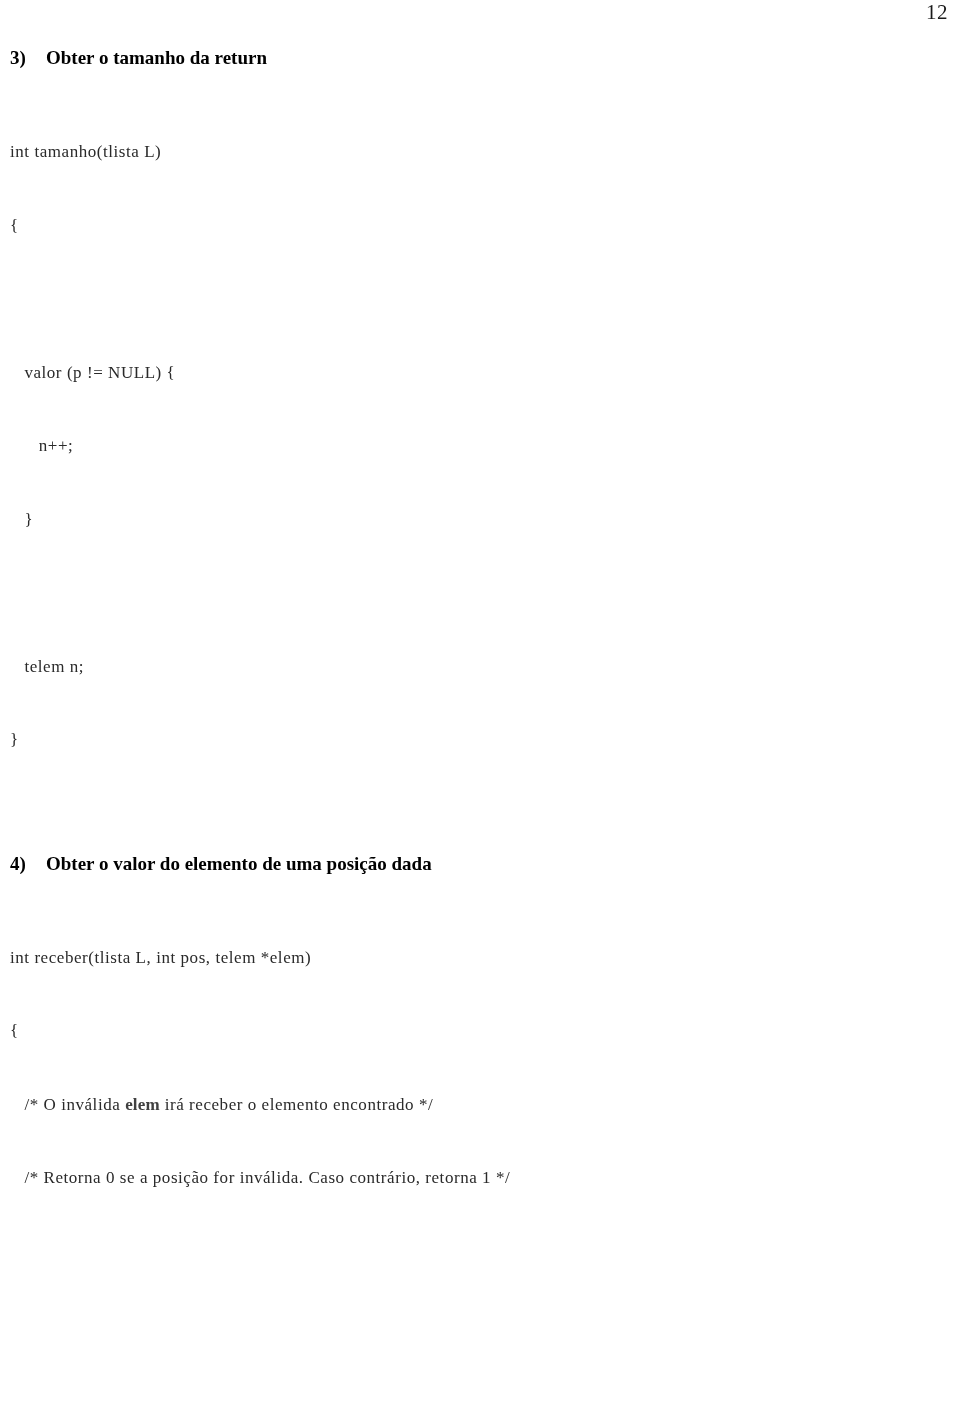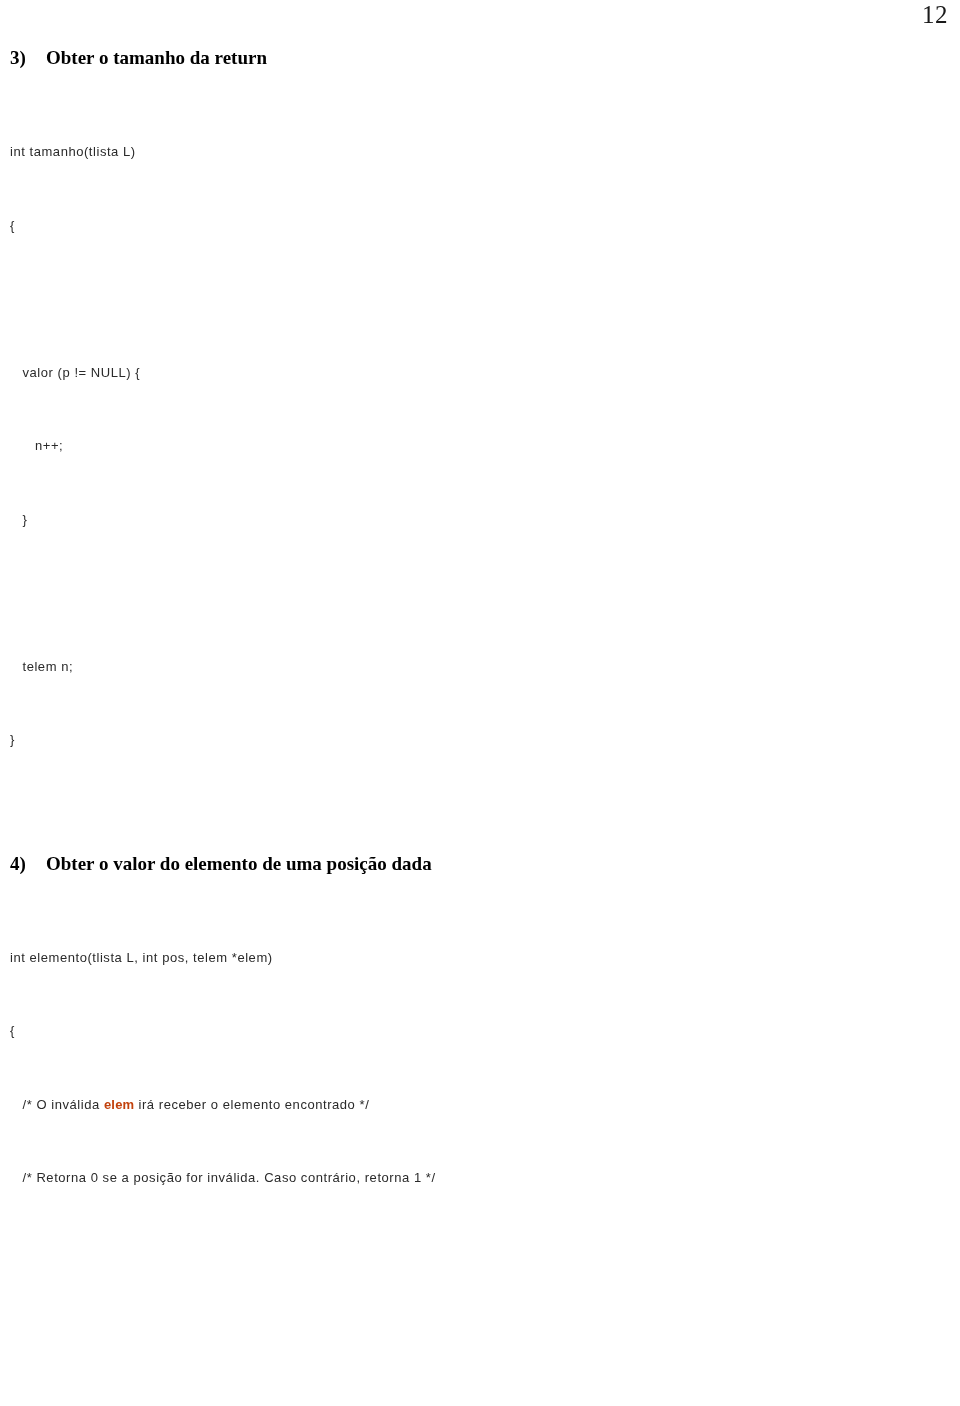--- a/index.html
+++ b/index.html
@@ -22,21 +22,21 @@
     height: 1406px;
     box-sizing: border-box;
   }
 
   
   .page-number {
     position: absolute;
     top: 2px;
     right: 12px;
     font-family: "Liberation Serif", serif;
-    font-size: 25px;
+    font-size: 21px;
     line-height: 1;
     color: #1a1a1a;
     letter-spacing: 0.5px;
   }
 
   
   .content {
     position: absolute;
     left: 10px;
     top: 46px;
@@ -58,39 +58,39 @@
   .section-heading .sh-num {
     width: 36px;
     flex: 0 0 36px;
   }
   .section-heading .sh-text {
     flex: 1 1 auto;
   }
 
   
   .code-block {
-    font-family: Liberation Sans, sans-serif;
-    font-size: 13px;
+    font-family: Liberation Serif, serif;
+    font-size: 17px;
     line-height: 24.5px;
     letter-spacing: 0.55px;
     color: #2a2a2a;
     white-space: pre;
     margin: 0;
   }
   .code-line {
     min-height: 24.5px;
     white-space: pre;
     display: block;
   }
   .code-line.blank {
     height: 24.5px;
   }
   .code-line b {
     font-weight: bold;
-    color: #c2410c;
+    color: #404040;
     letter-spacing: 0.2px;
   }
 
   
   .gap-after-heading { height: 21px; }
   .gap-before-heading { height: 50px; }
 </style>
 </head>
 <body>
 
@@ -117,21 +117,21 @@
       <span class="code-line">}</span>
     </div>
 
     <div class="gap-before-heading"></div>
     <div class="section-heading">
       <span class="sh-num">4)</span>
       <span class="sh-text">Obter o valor do elemento de uma posição dada</span>
     </div>
     <div class="gap-after-heading"></div>
     <div class="code-block">
-      <span class="code-line">int elemento(tlista L, int pos, telem *elem)</span>
+      <span class="code-line">int receber(tlista L, int pos, telem *elem)</span>
       <span class="code-line">{</span>
       <span class="code-line"><span>   /* O inválida </span><b>elem</b><span> irá receber o elemento encontrado */</span></span>
       <span class="code-line">   /* Retorna 0 se a posição for inválida. Caso contrário, retorna 1 */</span>
       
       
       
       
       
       
       

